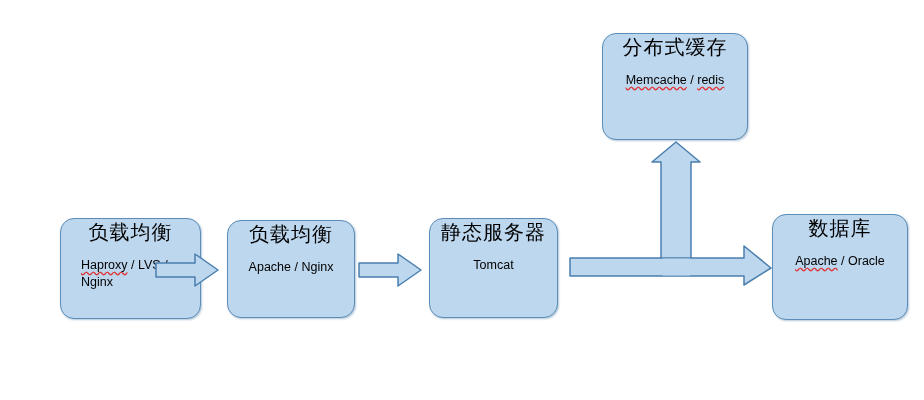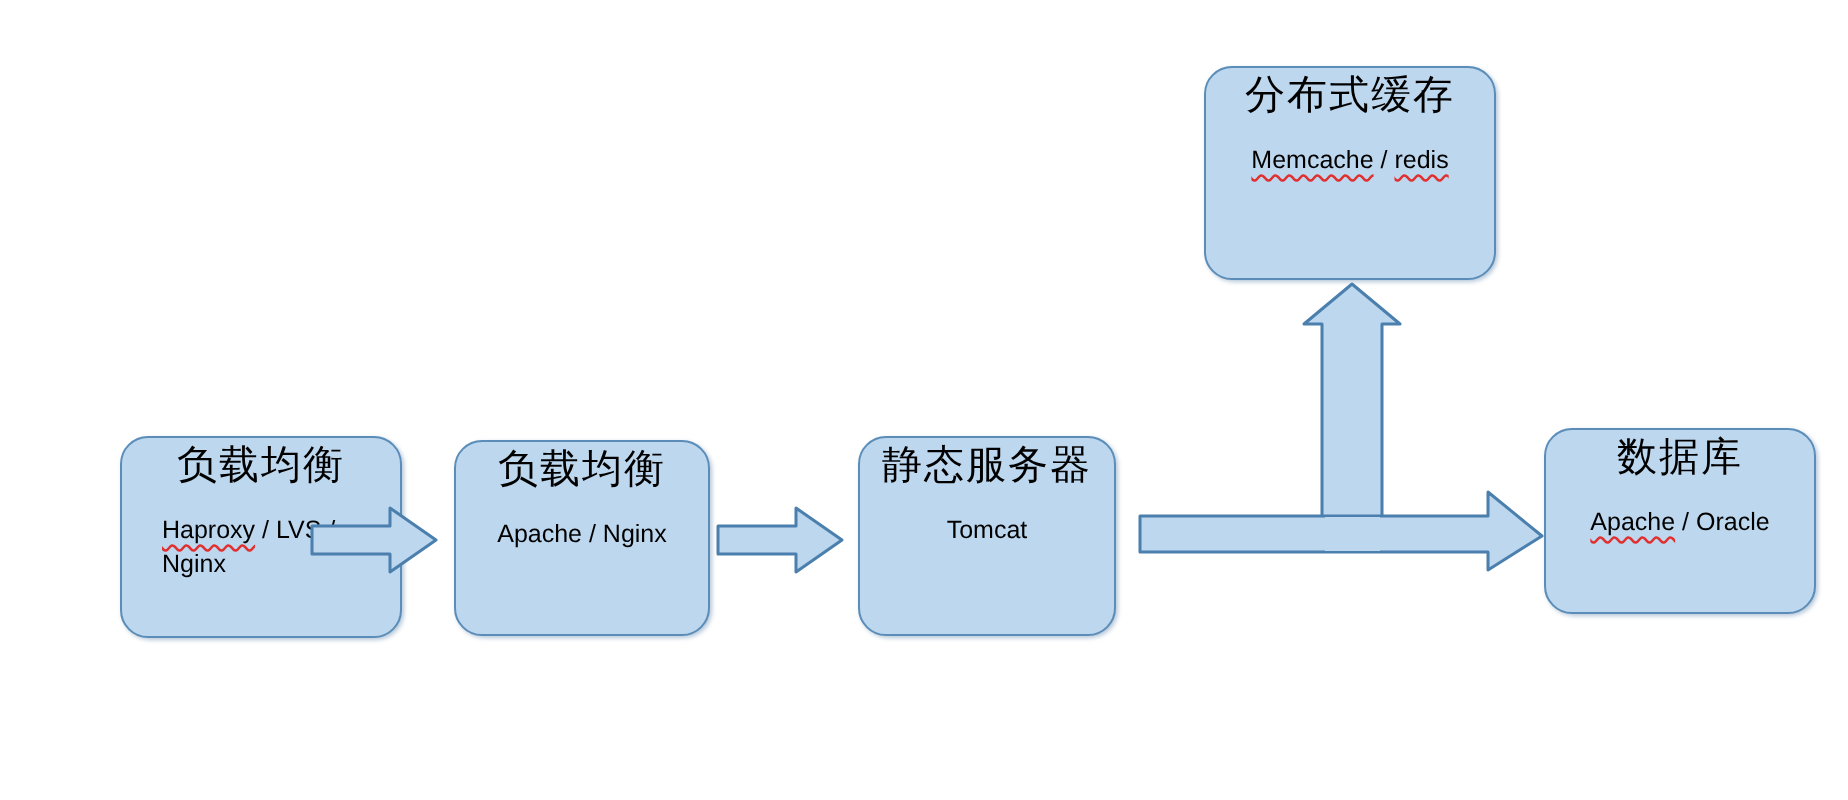--- a/index.html
+++ b/index.html
@@ -62,21 +62,21 @@
     text-decoration: underline wavy #e03030;
     text-decoration-skip-ink: none;
     text-underline-offset: 2px;
   }
 
   
   #node-lb    { left: 14px;  top: 218px; width: 141px; height: 101px; margin-left: 46px; }
   #node-static{ left: 227px; top: 220px; width: 128px; height: 98px;  }
   #node-dyn   { left: 429px; top: 218px; width: 129px; height: 100px; }
   #node-cache { left: 602px; top: 33px;  width: 146px; height: 107px; }
-  #node-db    { left: 772px; top: 214px; width: 136px; height: 93px; }
+  #node-db    { left: 772px; top: 214px; width: 136px; height: 106px; }
 
   .arrow-svg { position: absolute; overflow: visible; }
   #arrow-1 { left: 155px; top: 253px; }
   #arrow-2 { left: 358px; top: 253px; }
   #arrow-bus { left: 566px; top: 140px; }
 </style>
 </head>
 <body>
 
 <div id="canvas">

